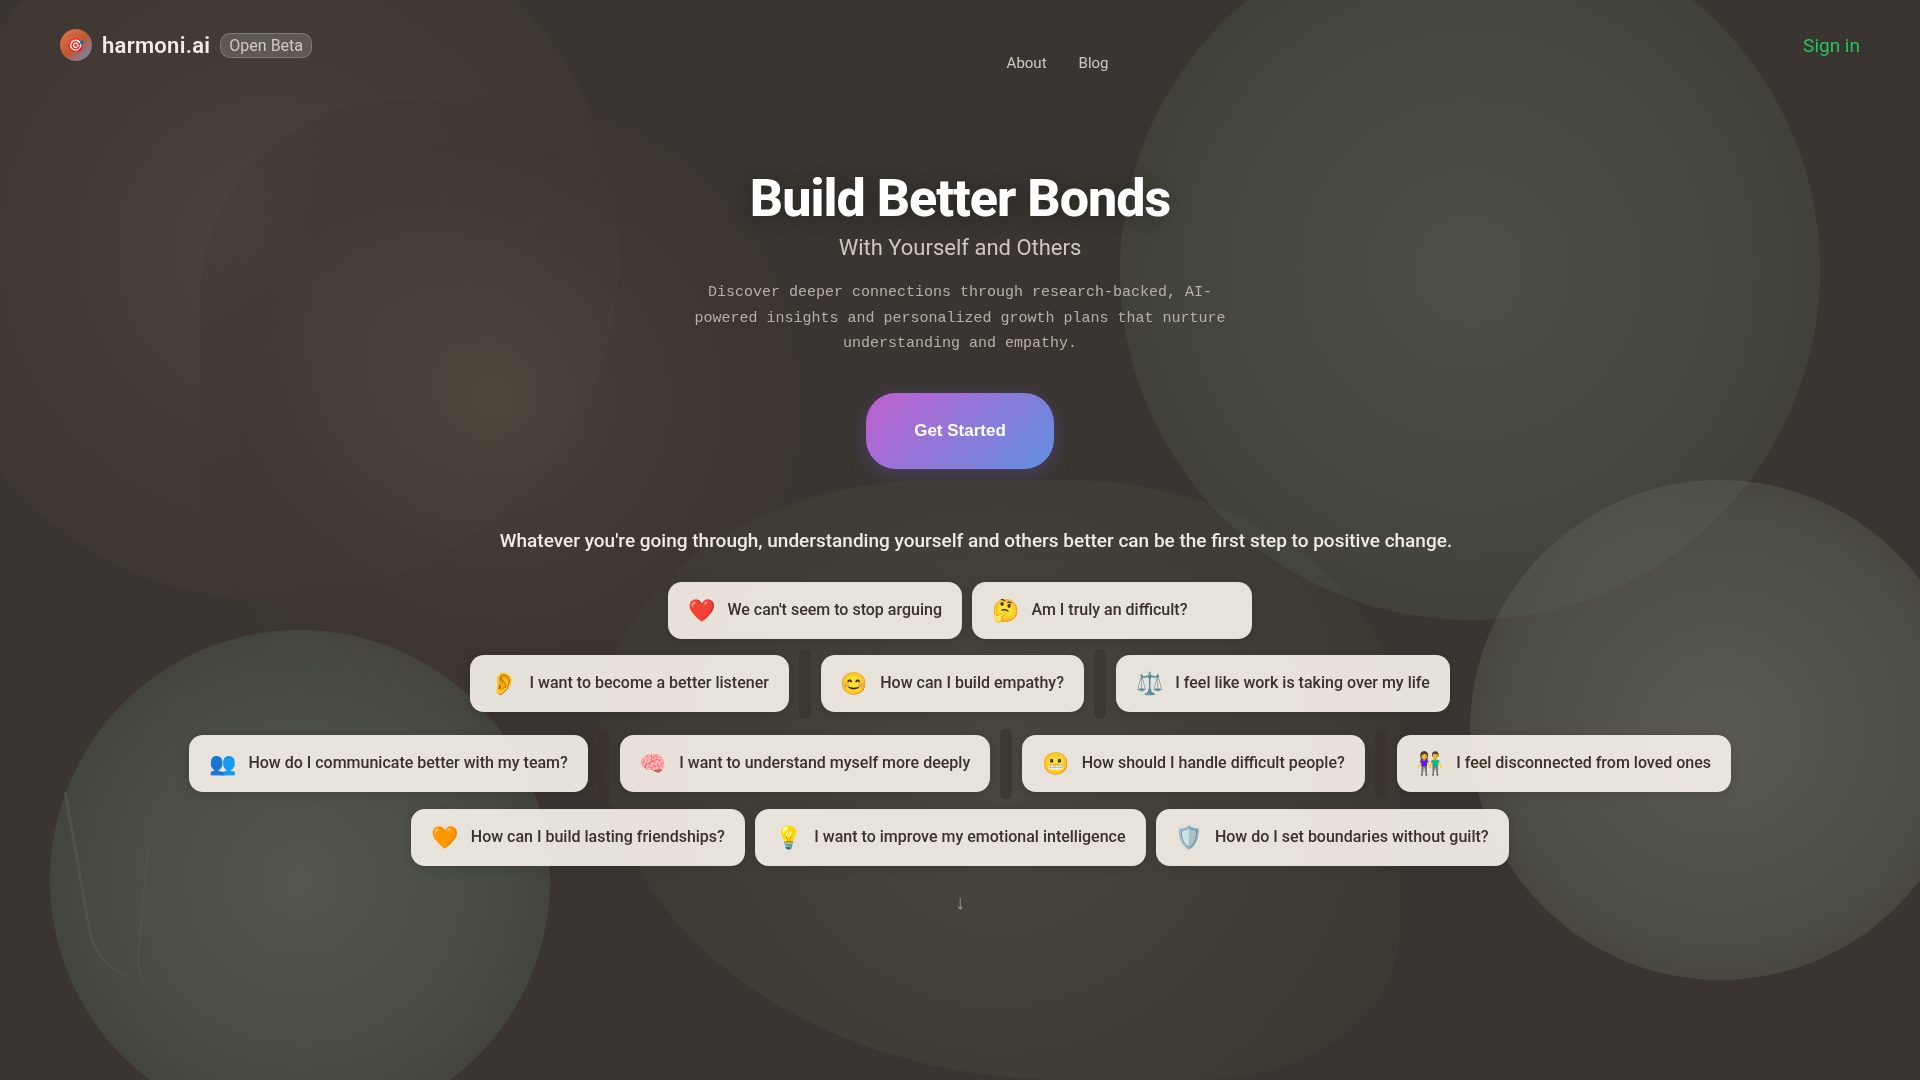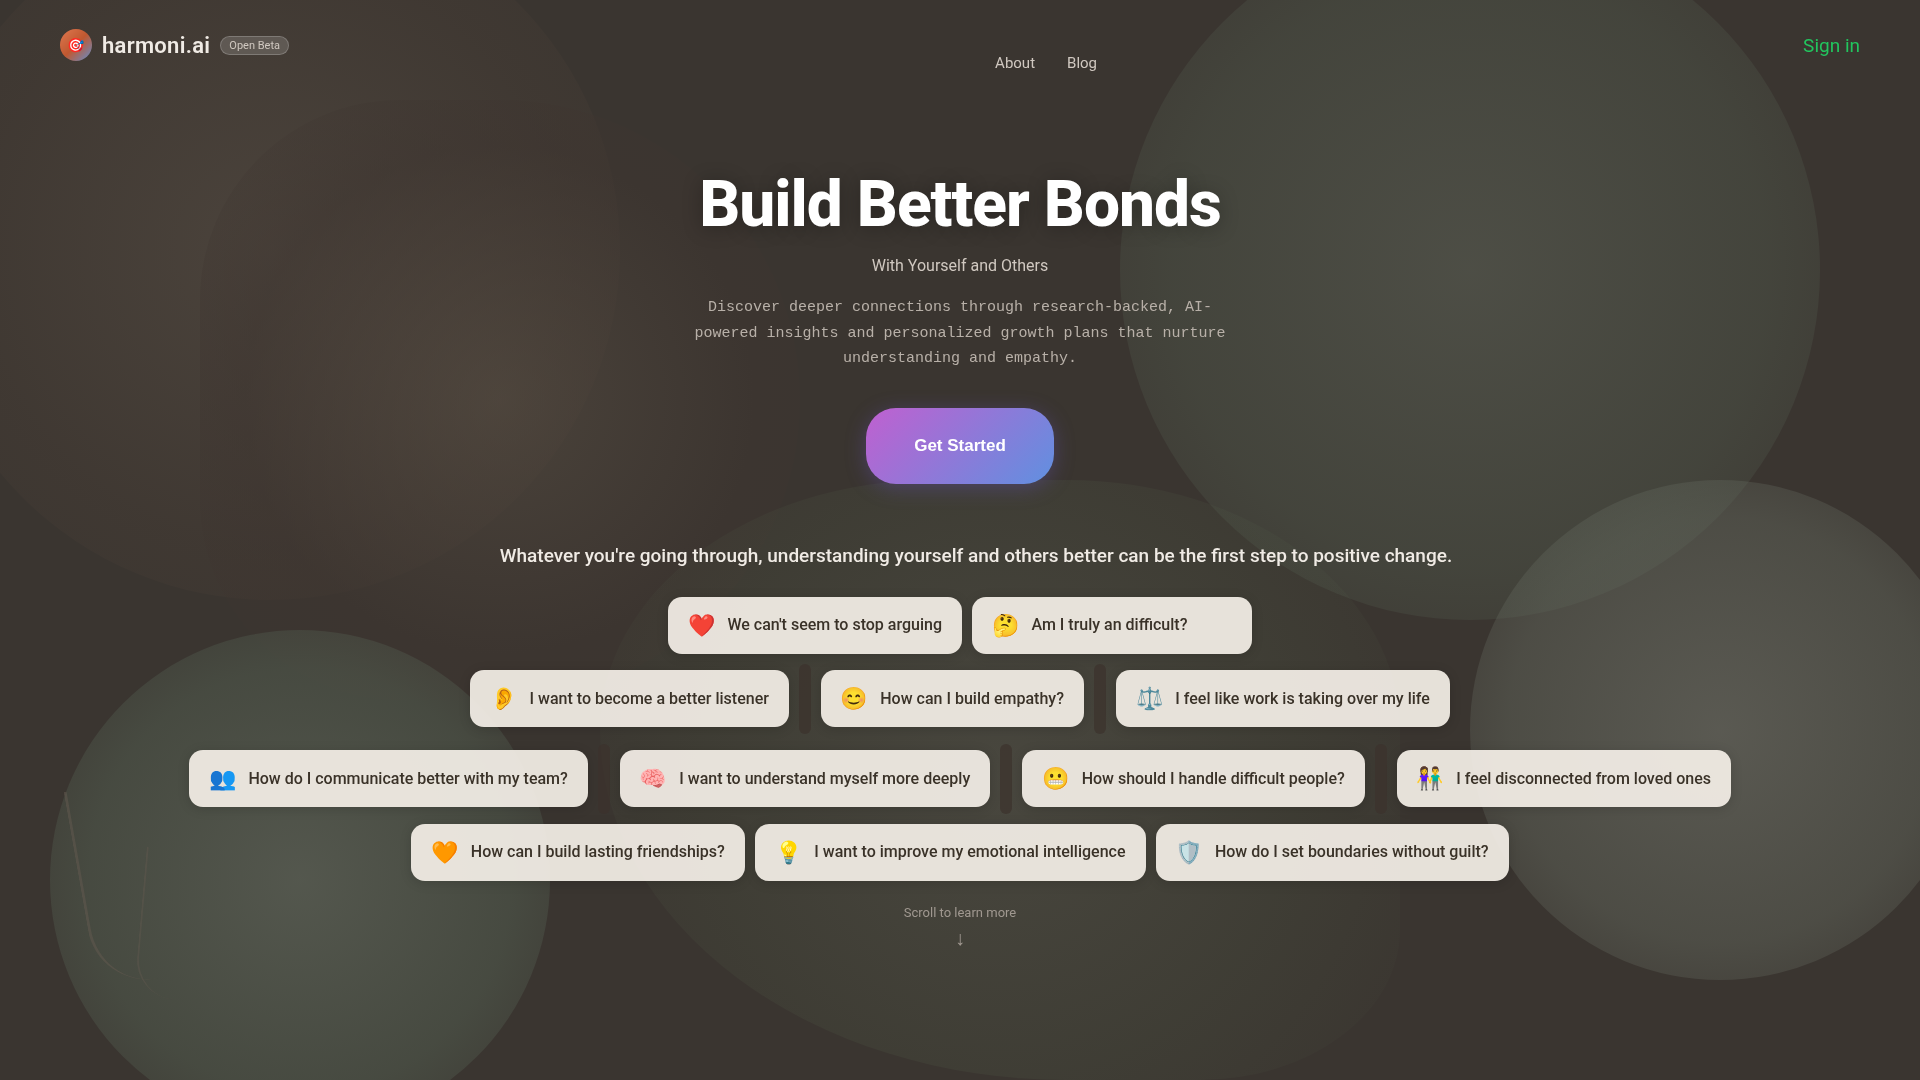--- a/index.html
+++ b/index.html
@@ -110,21 +110,21 @@
     .logo-text {
       color: #f0ebe5;
       font-size: 22px;
       font-weight: 600;
       letter-spacing: 0.3px;
     }
 
     .beta-badge {
       background: rgba(255,255,255,0.15);
       color: #d0c8c0;
-      font-size: 11px;
+      font-size: 16px;
       padding: 2px 8px;
       border-radius: 10px;
       border: 1px solid rgba(255,255,255,0.2);
     }
 
     .navbar-center {
       display: flex;
       gap: 32px;
       margin-top: 36px;
     }
@@ -144,32 +144,32 @@
 
     
     .hero {
       position: relative;
       z-index: 5;
       text-align: center;
       padding-top: 80px;
     }
 
     .hero-title {
-      font-size: 64px;
+      font-size: 52px;
       font-weight: 800;
       color: #ffffff;
       line-height: 1.1;
       letter-spacing: -1px;
       text-shadow: 0 2px 20px rgba(0,0,0,0.3);
     }
 
     .hero-subtitle {
       color: #d0c8c0;
-      font-size: 16px;
-      margin-top: 16px;
+      font-size: 22px;
+      margin-top: 8px;
       font-weight: 400;
     }
 
     .hero-desc {
       color: #b8b0a8;
       font-size: 15px;
       margin-top: 20px;
       line-height: 1.7;
       max-width: 560px;
       margin-left: auto;
@@ -384,15 +384,14 @@
     </div>
     <div class="card card-wide">
       <span class="card-icon">🛡️</span>
       <span class="card-text">How do I set boundaries without guilt?</span>
     </div>
   </div>
 
 </div>
 
 <div class="scroll-section">
-  <p class="scroll-text">Scroll to learn more</p>
   <div class="scroll-arrow">↓</div>
 </div>
 
 </body></html>

